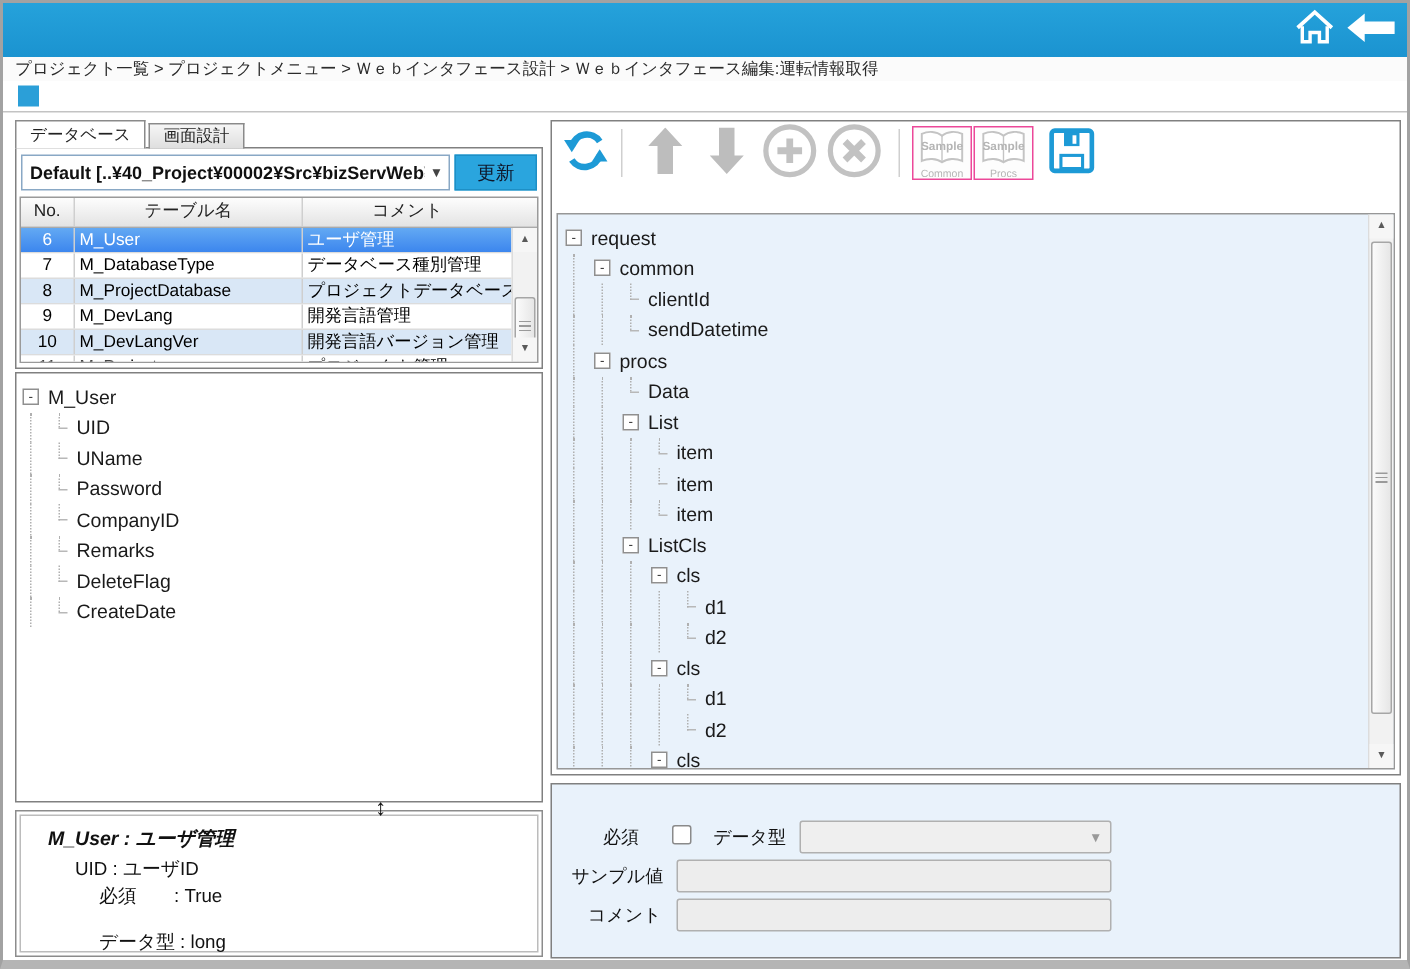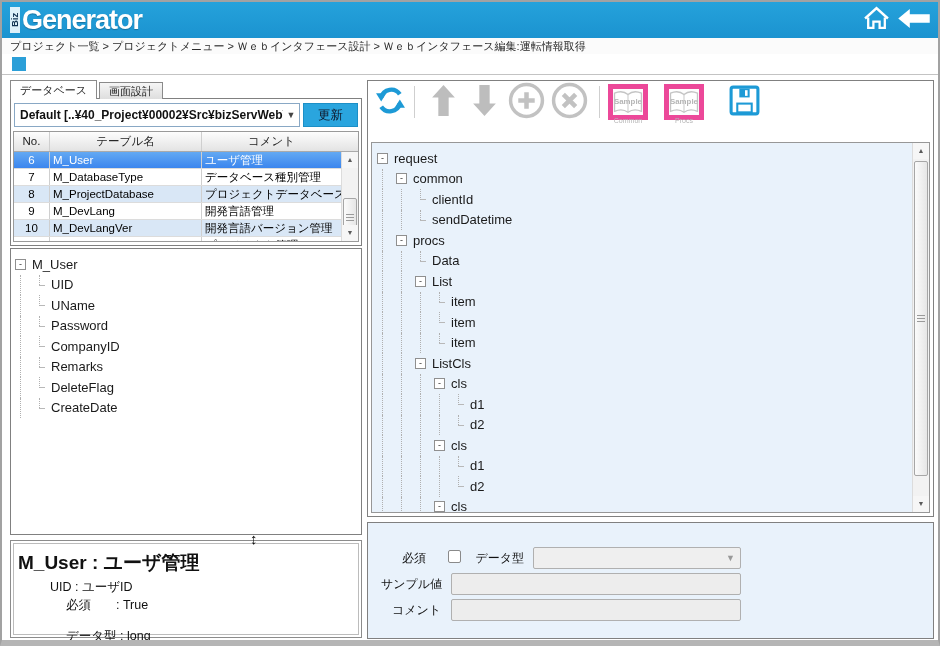--- a/index.html
+++ b/index.html
@@ -77,34 +77,34 @@
   .toggle{ width:11px; height:11px; border:1px solid #8f8f8f; background:#fff; font-size:9px; line-height:8px;
            text-align:center; color:#333; flex-shrink:0; margin-right:6px; cursor:pointer; }
   .dash{ width:12px; height:100%; position:relative; flex-shrink:0; margin-right:5px; }
   .dash::before{ content:''; position:absolute; left:5px; right:1px; top:50%; border-top:1px solid #b8b8b8; }
   .dash::after{ content:''; position:absolute; left:5px; top:0; height:52%; border-left:1px dotted #b0b0b0; }
 
   .split-cursor{ position:absolute; left:240px; top:450px; font-size:15px; font-weight:bold; color:#111; z-index:5; }
 
   .linfo{ position:absolute; left:0; top:460px; width:352px; height:98px; border:1px solid #8c8c8c; padding:2px; background:#fff; }
   .linfo-inner{ border:1px solid #bcbcbc; height:100%; padding:6px 0 0 0; font-size:12.5px; color:#111; }
-  .info-title{ font-weight:bold; font-size:19px; margin-left:4px; white-space:pre; }
+  .info-title{ font-weight:bold; font-size:13px; margin-left:18px; white-space:pre;font-style:italic; }
   .info-l1{ margin-left:36px; margin-top:3px; white-space:pre; }
   .info-l2{ margin-left:52px; margin-top:1px; white-space:pre; }
   .info-l3{ margin-left:52px; margin-top:14px; white-space:pre; }
 
   
   .right-col{ position:absolute; left:365px; top:78px; width:567px; height:560px; }
   .rbox{ position:absolute; left:0; top:0; width:567px; height:437px; border:1px solid #808080; background:#fff; }
   .toolbar{ position:absolute; left:0; top:0; right:0; height:42px; display:flex; align-items:center; padding-left:7px; }
   .tbtn{ background:none; border:none; cursor:pointer; display:flex; flex-direction:column; align-items:center;
          justify-content:center; padding:0; }
   .tb-sep{ width:1px; height:32px; background:#cfcfcf; margin:0 8px; }
-  .bookbtn{ width:40px; height:36px; border:5px solid #ec4899; background:#fdfdfd; display:flex; flex-direction:column;
-            align-items:center; justify-content:flex-start; cursor:default; margin-right:16px; }
+  .bookbtn{ width:40px; height:36px; border:1px solid #ec4899; background:#fdfdfd; display:flex; flex-direction:column;
+            align-items:center; justify-content:flex-start; cursor:default; margin-right:1px; }
   .book-lbl{ font-size:7px; color:#b5b5b5; line-height:7px; margin-top:-1px; }
   .rtabs{ left:2px; top:42px; height:20px; }
   .rtree{ position:absolute; left:3px; top:61px; right:3px; bottom:3px; border:1px solid #979797;
           background:#e9f2fb; overflow:hidden; padding:5px 0 0 5px; }
   .rtree .tnode{ background:transparent; }
   .rtree-scroll{ top:0; bottom:0; }
 
   .rform{ position:absolute; left:0; top:442px; width:567px; height:117px; border:1px solid #808080; background:#e9f2fb; }
   .flabel{ position:absolute; font-size:12px; color:#111; text-align:right; width:60px; white-space:nowrap; }
   .fl-req{ left:-2px; top:27px; } .fl-dt{ left:96px; top:27px; }
@@ -117,24 +117,20 @@
   .finput{ position:absolute; left:83px; width:290px; height:22px; background:#ededed; border:1px solid #b0b0b0;
            border-radius:2px; font-family:inherit; font-size:12px; padding:0 4px; }
   .fi-smp{ top:50px; } .fi-cmt{ top:76px; }
 </style>
 </head>
 <body>
 
 <div class="window">
 
   <div class="header">
-    <div class="logo">
-      <span class="logo-biz">Biz</span>
-      <span class="logo-main">Generator</span>
-    </div>
     <div class="hdr-icons">
       <button class="hdr-btn">
         <span>
           <svg width="27" height="25" viewBox="0 0 26 24">
             <path d="M2 12 L13 2 L24 12" fill="none" stroke="#fff" stroke-width="2.4"></path>
             <path d="M5 11 V21 H10 V15 H16 V21 H21 V11" fill="none" stroke="#fff" stroke-width="2.2"></path>
           </svg>
         </span>
       </button>
       <button class="hdr-btn">

